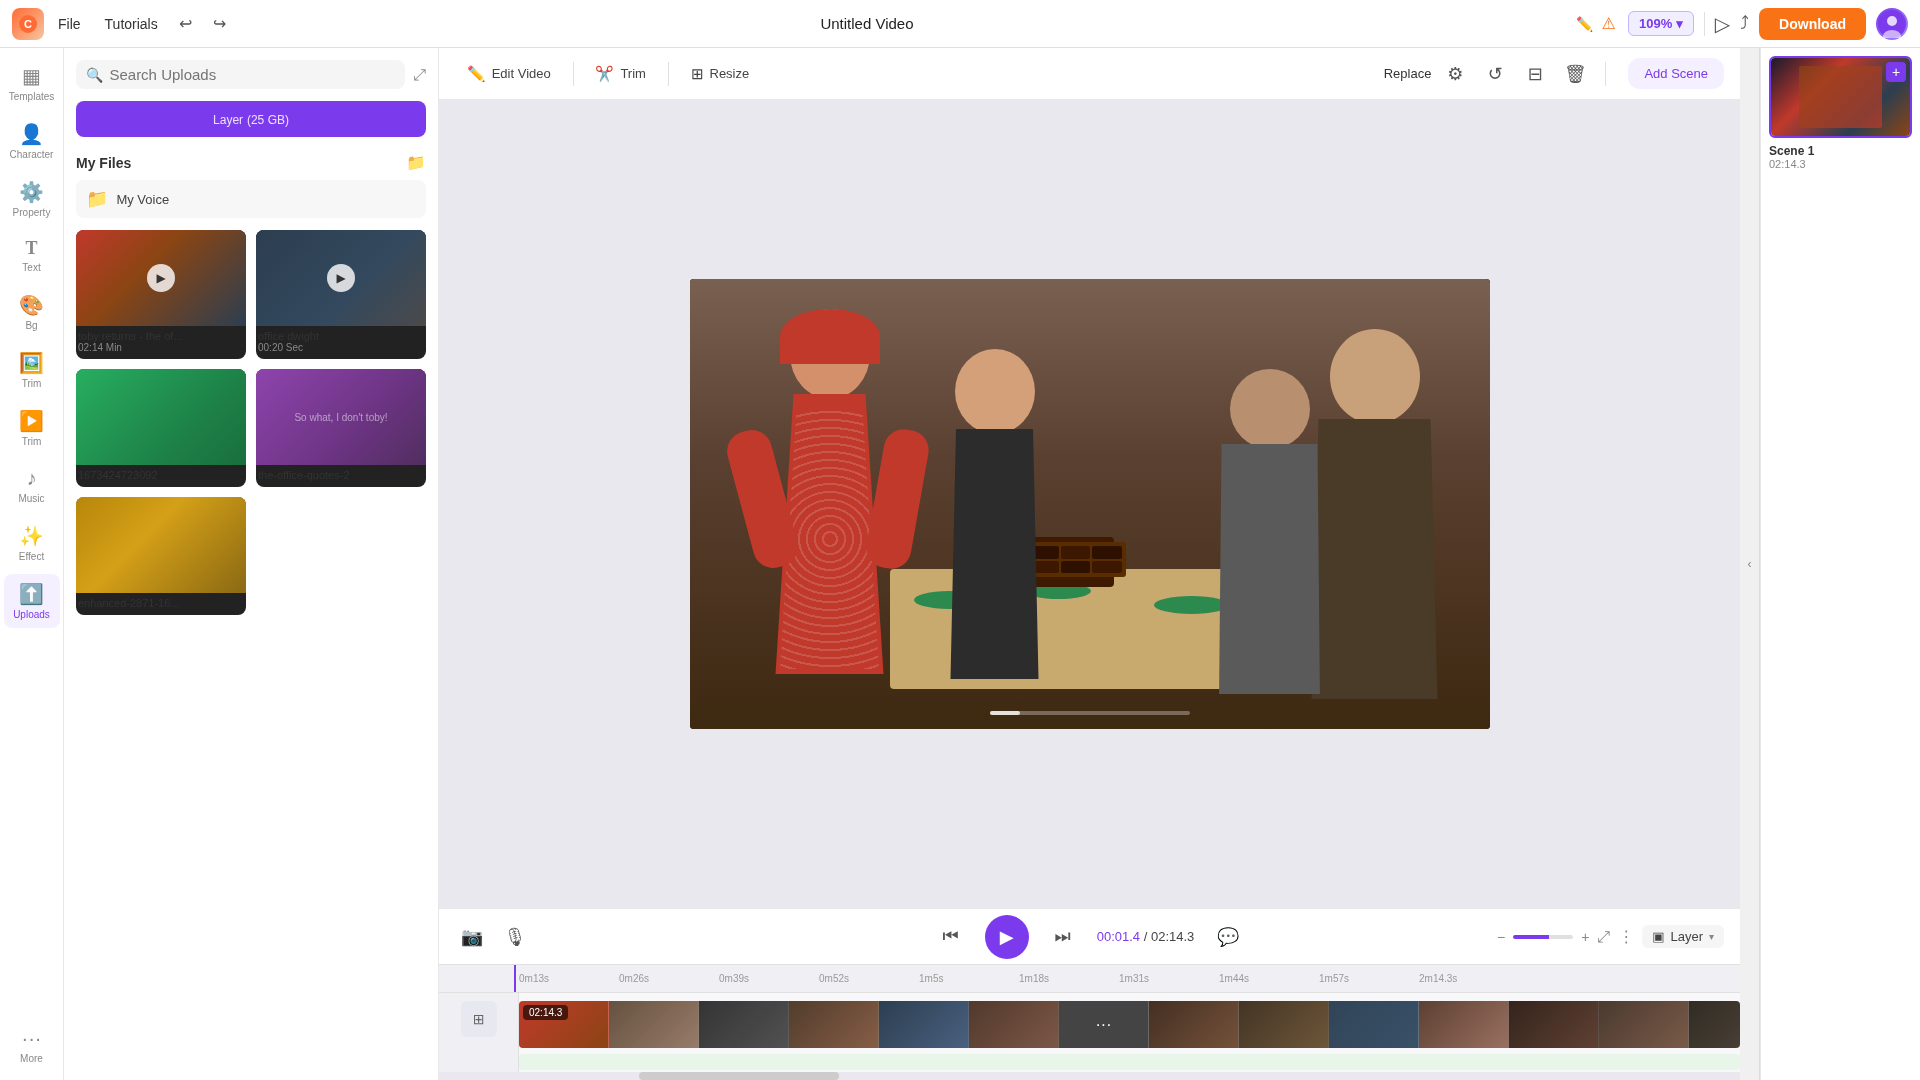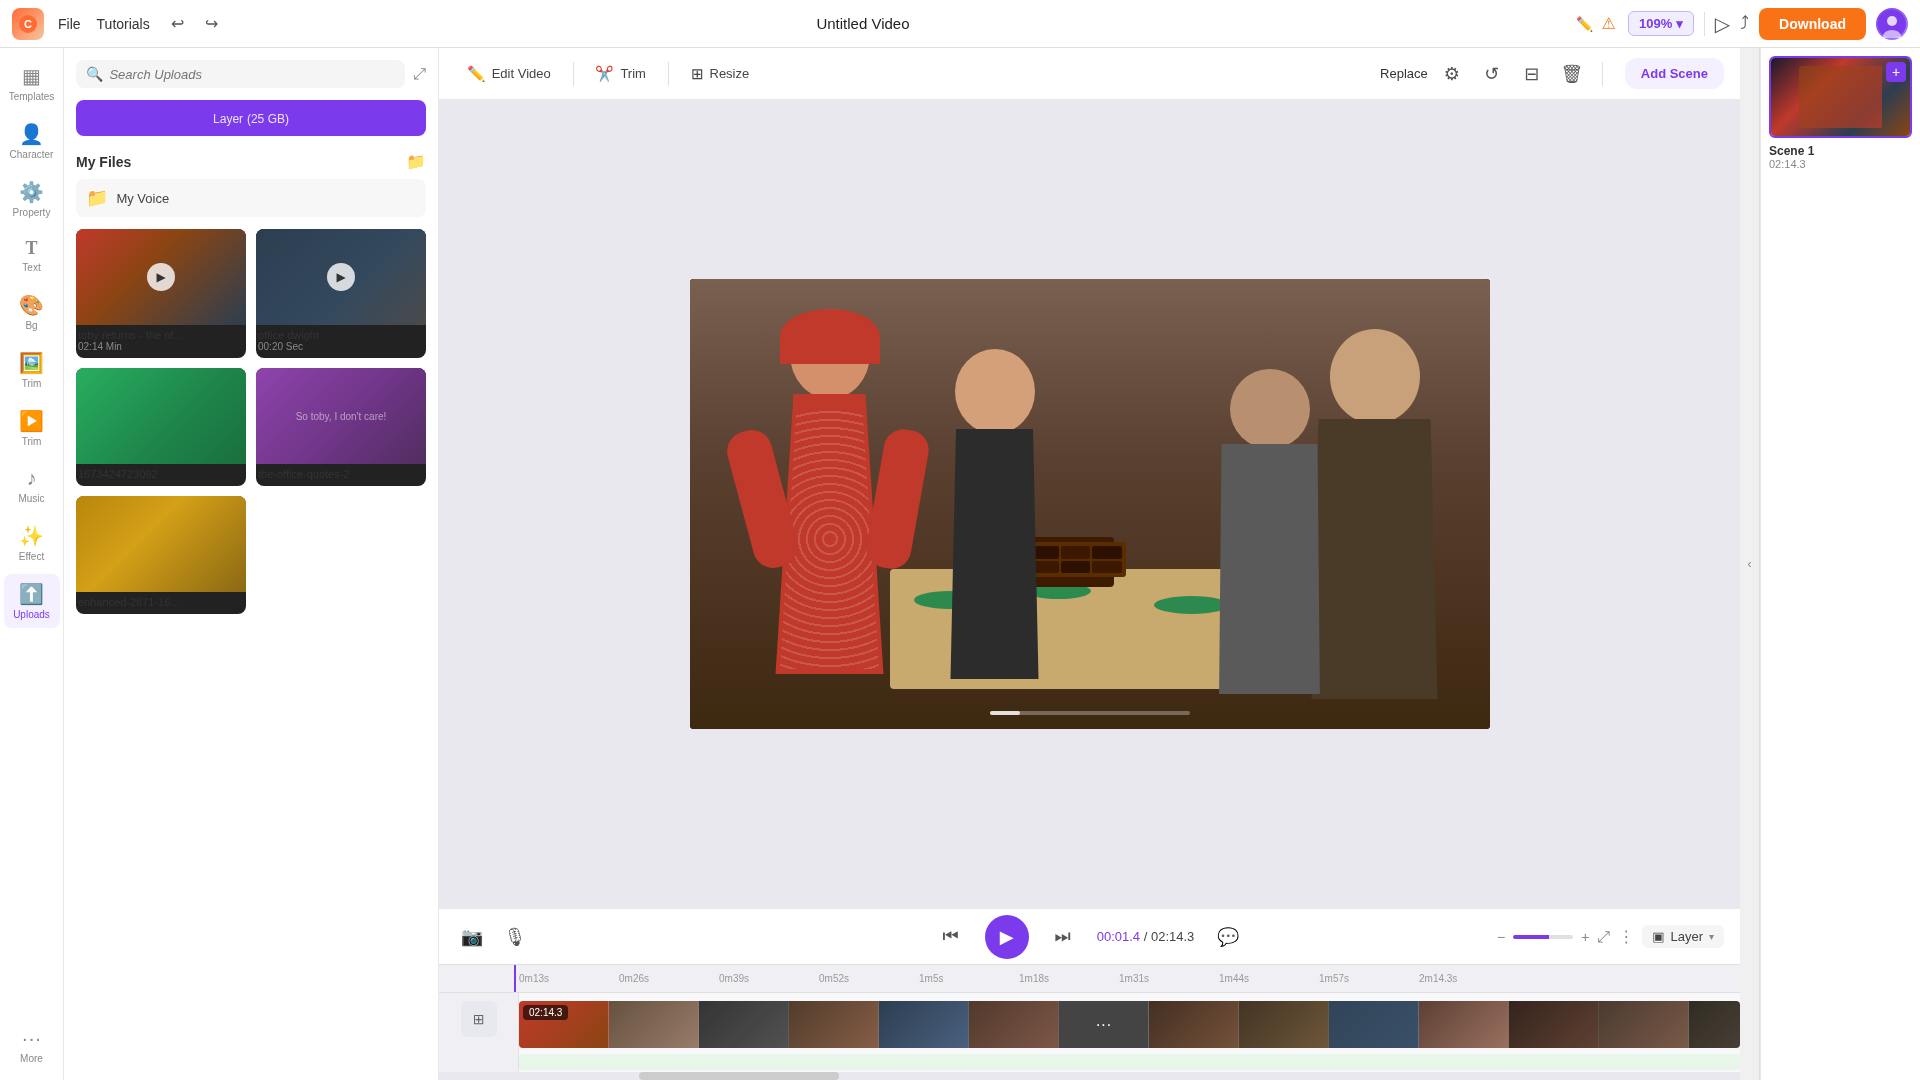--- a/index.html
+++ b/index.html
@@ -17,21 +17,21 @@
       flex-shrink: 0;
       z-index: 100;
     }
     .topbar-logo {
       width: 32px; height: 32px;
       background: linear-gradient(135deg, #ff6b35, #f7c59f);
       border-radius: 8px;
       display: flex; align-items: center; justify-content: center;
       font-weight: bold; color: white; font-size: 14px;
     }
-    .topbar-menu { display: flex; gap: 12px; }
+    .topbar-menu { display: flex; gap: 20px; }
     .topbar-menu-item { font-size: 14px; color: #333; cursor: pointer; padding: 4px 2px; }
     .topbar-undo-redo { display: flex; gap: 6px; }
     .icon-btn {
       width: 28px; height: 28px;
       border: none; background: none; cursor: pointer;
       display: flex; align-items: center; justify-content: center;
       font-size: 16px; color: #555; border-radius: 4px;
     }
     .topbar-title {
       font-size: 15px; font-weight: 400; color: #222;
@@ -121,21 +121,21 @@
       flex: 1;
       display: flex;
       align-items: center;
       background: #f5f5f5;
       border-radius: 8px;
       padding: 6px 10px;
       gap: 6px;
     }
     .search-box input {
       border: none; background: none; outline: none;
-      font-size: 13px; color: #701a75; width: 100%; font-style: italic;
+      font-size: 15px; color: #701a75; width: 100%;
     }
     .search-icon-span { color: #aaa; font-size: 14px; }
     .expand-btn { color: #888; cursor: pointer; font-size: 16px; }
 
     .upload-btn {
       margin: 0 12px 12px;
       background: #7c3aed;
       color: white;
       border: none;
       border-radius: 8px;
@@ -244,21 +244,21 @@
       border: none; background: none;
       display: flex; align-items: center; justify-content: center;
       font-size: 18px; color: #555; border-radius: 6px; cursor: pointer;
     }
     .btn-add-scene {
       background: #f5f0ff;
       border: none;
       border-radius: 12px;
       padding: 8px 16px;
       font-size: 13px;
-      font-weight: 700;
+      font-weight: 400;
       color: #7c3aed;
       cursor: pointer;
       margin-left: 8px;
     }
 
     
     .video-preview {
       flex: 1;
       background: #e8e8ee;
       display: flex;
@@ -636,21 +636,21 @@
           </div>
           <div class="file-info">
             <div class="file-name">1673424723092</div>
             <div class="file-meta"></div>
           </div>
         </div>
 
         <div class="file-thumb">
           <div class="file-thumb-placeholder thumb-office-quotes" style="position:relative;height:96px;">
             <div style="position:absolute;inset:0;background:linear-gradient(135deg,#8e44ad 0%,#6c3483 60%,#512e5f 100%);display:flex;align-items:center;justify-content:center;">
-              <span style="color:rgba(255,255,255,0.5);font-size:10px;text-align:center;padding:4px;">So toby, I don't care!</span>
+              <span style="color:rgba(255,255,255,0.5);font-size:10px;text-align:center;padding:4px;">So what, I don't toby!</span>
             </div>
           </div>
           <div class="file-info">
             <div class="file-name">the-office-quotes-2</div>
             <div class="file-meta"></div>
           </div>
         </div>
 
         <div class="file-thumb">
           <div class="file-thumb-placeholder thumb-enhanced" style="position:relative;height:96px;">

